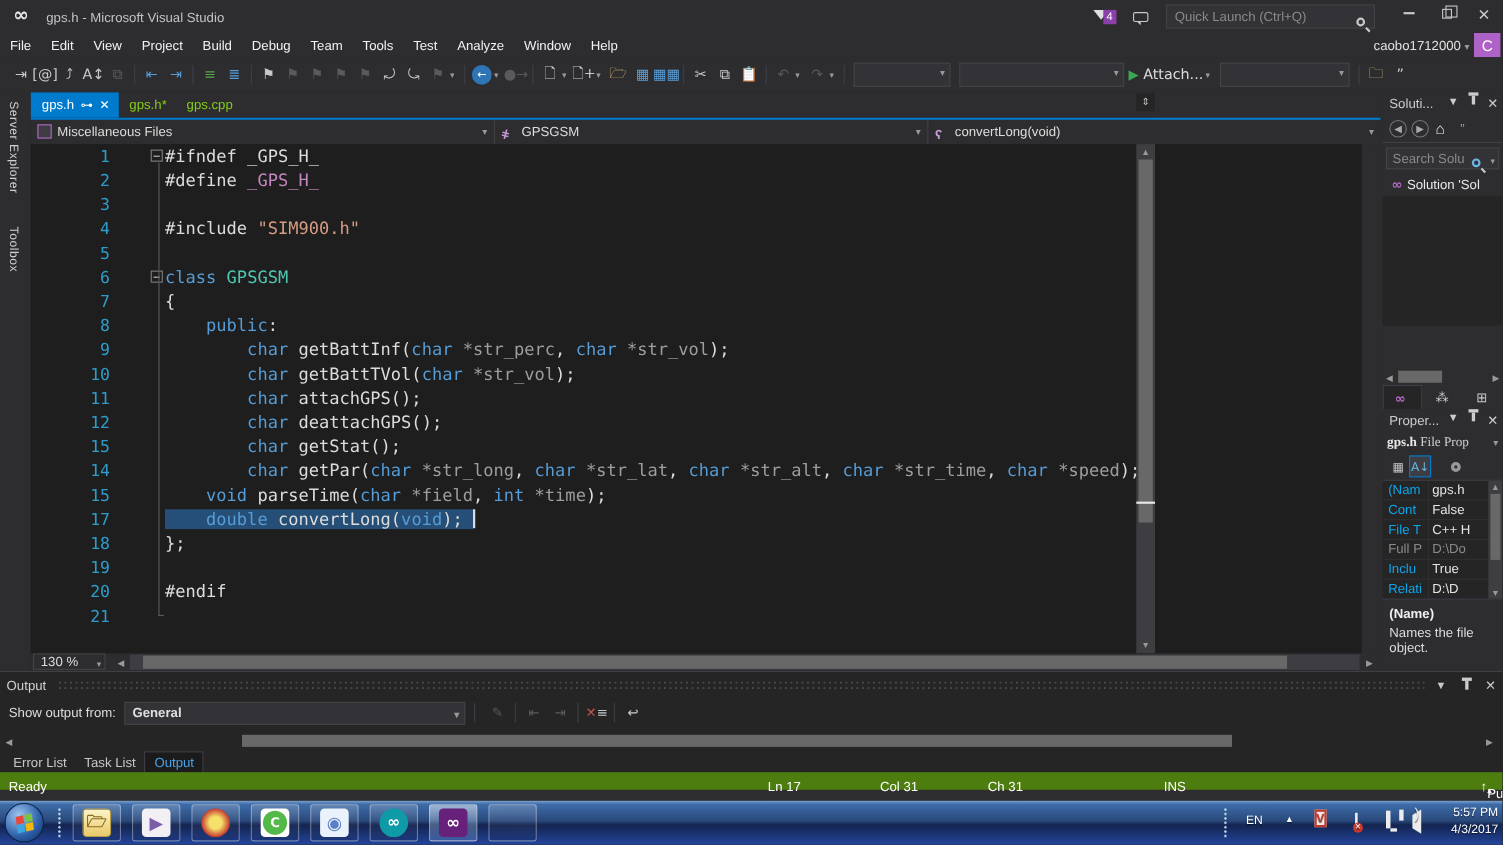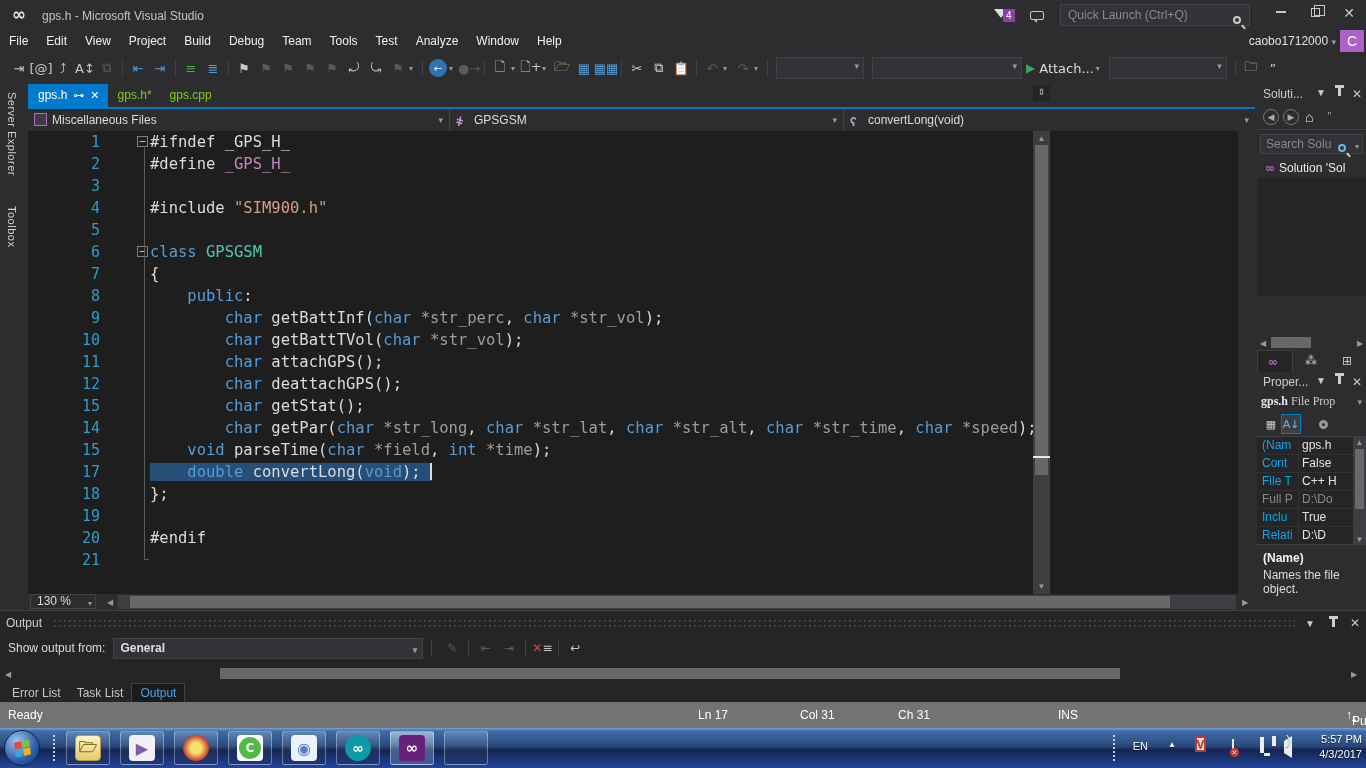--- a/index.html
+++ b/index.html
@@ -146,21 +146,21 @@
       line-height:19px; padding-left:6px; position:relative; color:#E0E0E0;font-weight:bold; }
   #out-combo:after { content:'▾'; position:absolute; right:5px; top:2px; color:#999; font-size:9px; }
   .oti { width:24px; text-align:center; color:#C8C8C8; font-family:"DejaVu Sans", sans-serif; font-size:12px; }
   .oti.dis { color:#5A5A5D; }
   #out-hscroll { position:absolute; top:56px; left:0; width:1356px; height:14px; }
   #bottom-tabs { position:absolute; top:72px; left:4px; display:flex; }
   .btab { padding:3px 8px; color:#C8C8C8; }
   .btab.active { background:#1B1B1C; border:1px solid #3F3F46; color:#4AA2E8; padding:2px 8px; }
 
   
-  #statusbar { position:absolute; top:702px; left:0; width:1366px; height:26px; background:#737373; color:#fff; }
+  #statusbar { position:absolute; top:702px; left:0; width:1366px; height:16px; background:#4d7c0f; color:#fff; }
   #statusbar span { position:absolute; top:6px; font-size:12px; }
 
   
   #taskbar { position:absolute; top:728px; left:0; width:1366px; height:40px;
       background:linear-gradient(#7AA1CF 0%, #3E6CA8 8%, #29497C 45%, #16295B 55%, #1B3succ 100%);
       background:linear-gradient(#7AA1CF 0%, #3E6CA8 8%, #29497C 45%, #142450 55%, #23459B 100%); }
   #start-orb { position:absolute; left:4px; top:2px; width:36px; height:36px; border-radius:50%;
       background:radial-gradient(circle at 35% 30%, #9CC5F0, #2B5DA6 60%, #123060 100%);
       border:1px solid #0E2347; }
   .orb-flag { position:absolute; left:10px; top:10px; width:15px; height:15px; transform:rotate(-8deg) skewY(-5deg);

